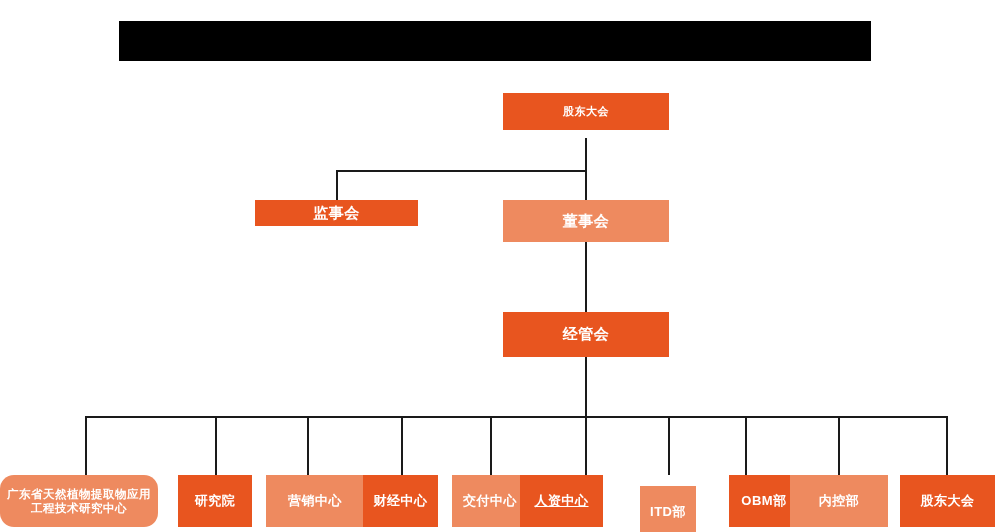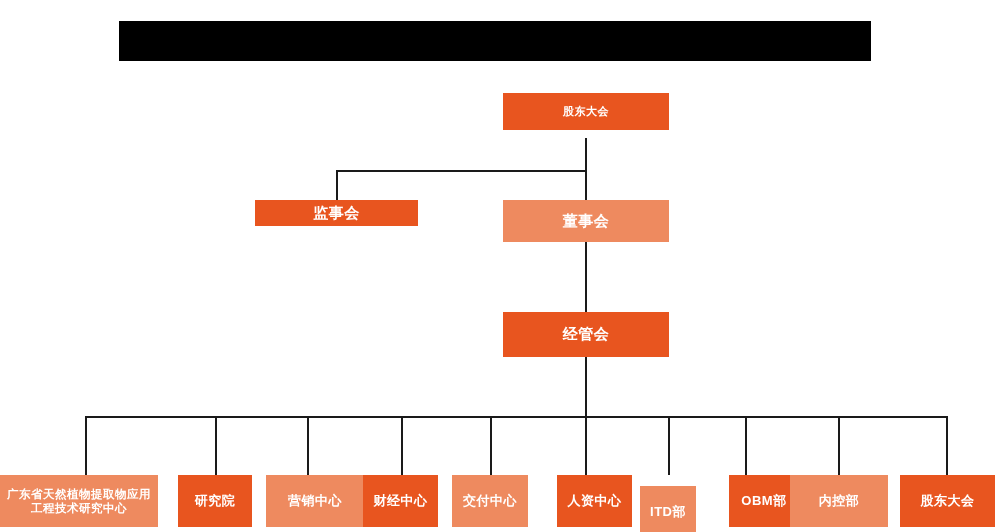--- a/index.html
+++ b/index.html
@@ -45,26 +45,26 @@
   }
   .node.dark  { background: #e8551f; }
   .node.light { background: #ee8a5f; }
 
   .n-shareholders { left: 503px; top: 93px;  width: 166px; height: 37px; font-size: 11px; }
   .n-supervisors  { left: 255px; top: 200px; width: 163px; height: 26px; font-size: 15px; }
   .n-directors    { left: 503px; top: 200px; width: 166px; height: 42px; font-size: 15px; }
   .n-mgmt         { left: 503px; top: 312px; width: 166px; height: 45px; font-size: 15px; }
 
   .leaf { top: 475px; height: 52px; font-size: 13px; }
-  .leaf.l0  { left: 0px;   width: 158px; font-size: 11.5px; padding: 0 5px; }
+  .leaf.l0  { left: 0px;   width: 158px; font-size: 11.5px; padding: 0 5px; border-radius: 14px; }
   .leaf.l1  { left: 178px; width: 74px; }
   .leaf.l2  { left: 266px; width: 98px; }
   .leaf.l3  { left: 363px; width: 75px; }
   .leaf.l4  { left: 452px; width: 76px; }
-  .leaf.l5  { left: 557px; width: 75px; }
+  .leaf.l5  { left: 520px; width: 83px; text-decoration: underline; }
   .leaf.l6  { left: 640px; width: 56px; margin-top: 11px; }
   .leaf.l7  { left: 729px; width: 70px; }
   .leaf.l8  { left: 790px; width: 98px; }
   .leaf.l9  { left: 900px; width: 95px; }
 
   .conn {
     position: absolute;
     background: #1a1a1a;
   }
   .conn.v { width: 2px; }

